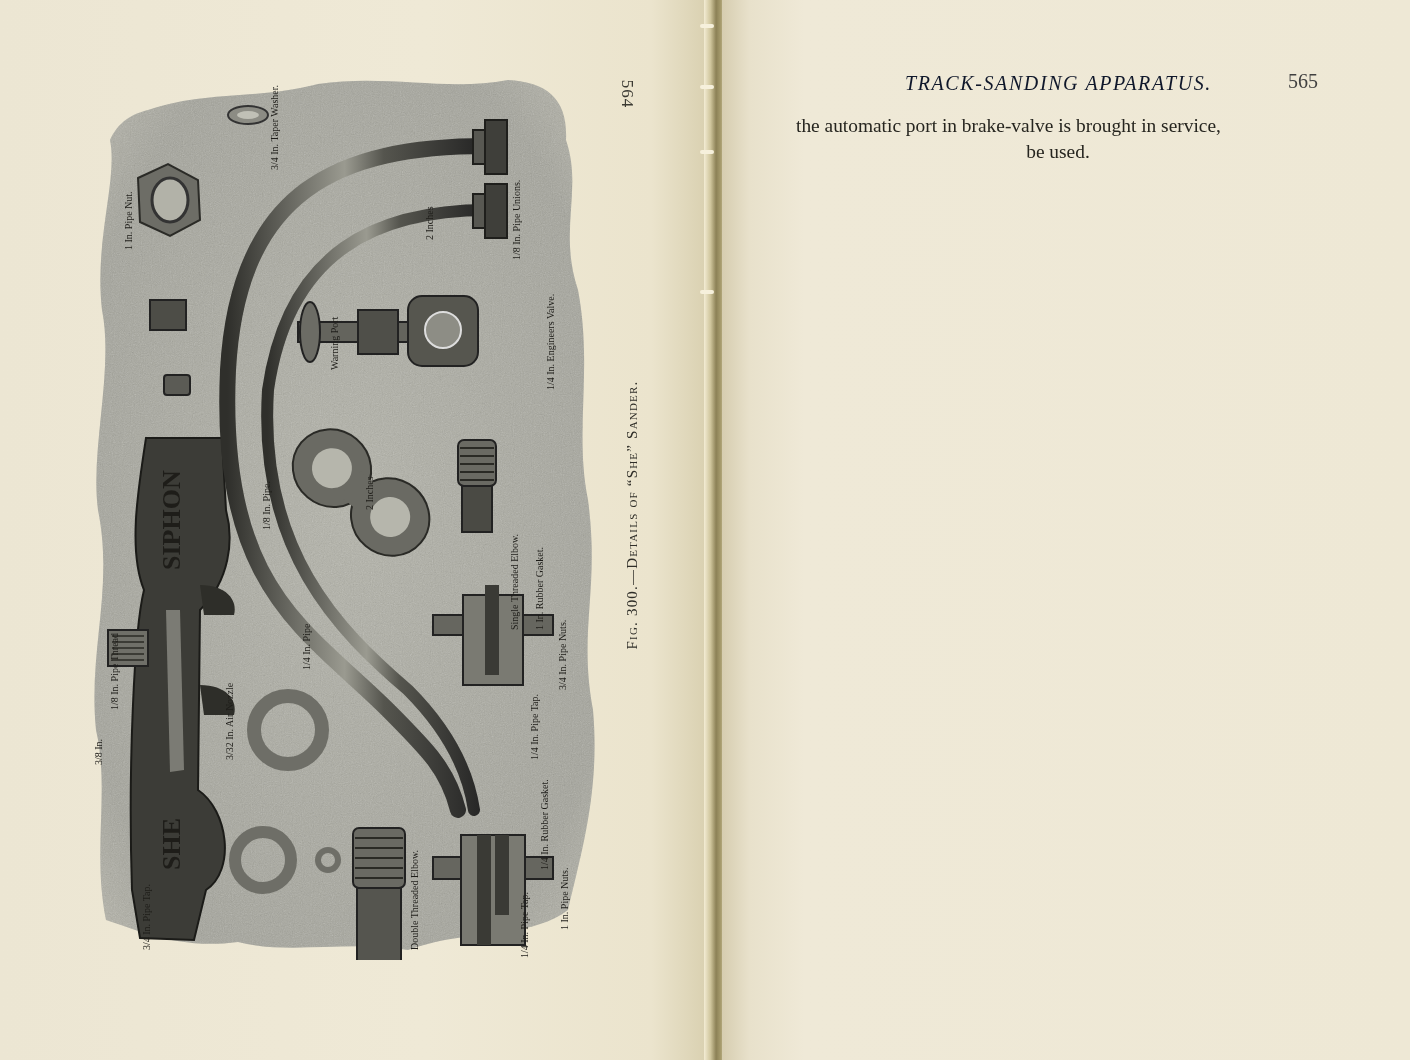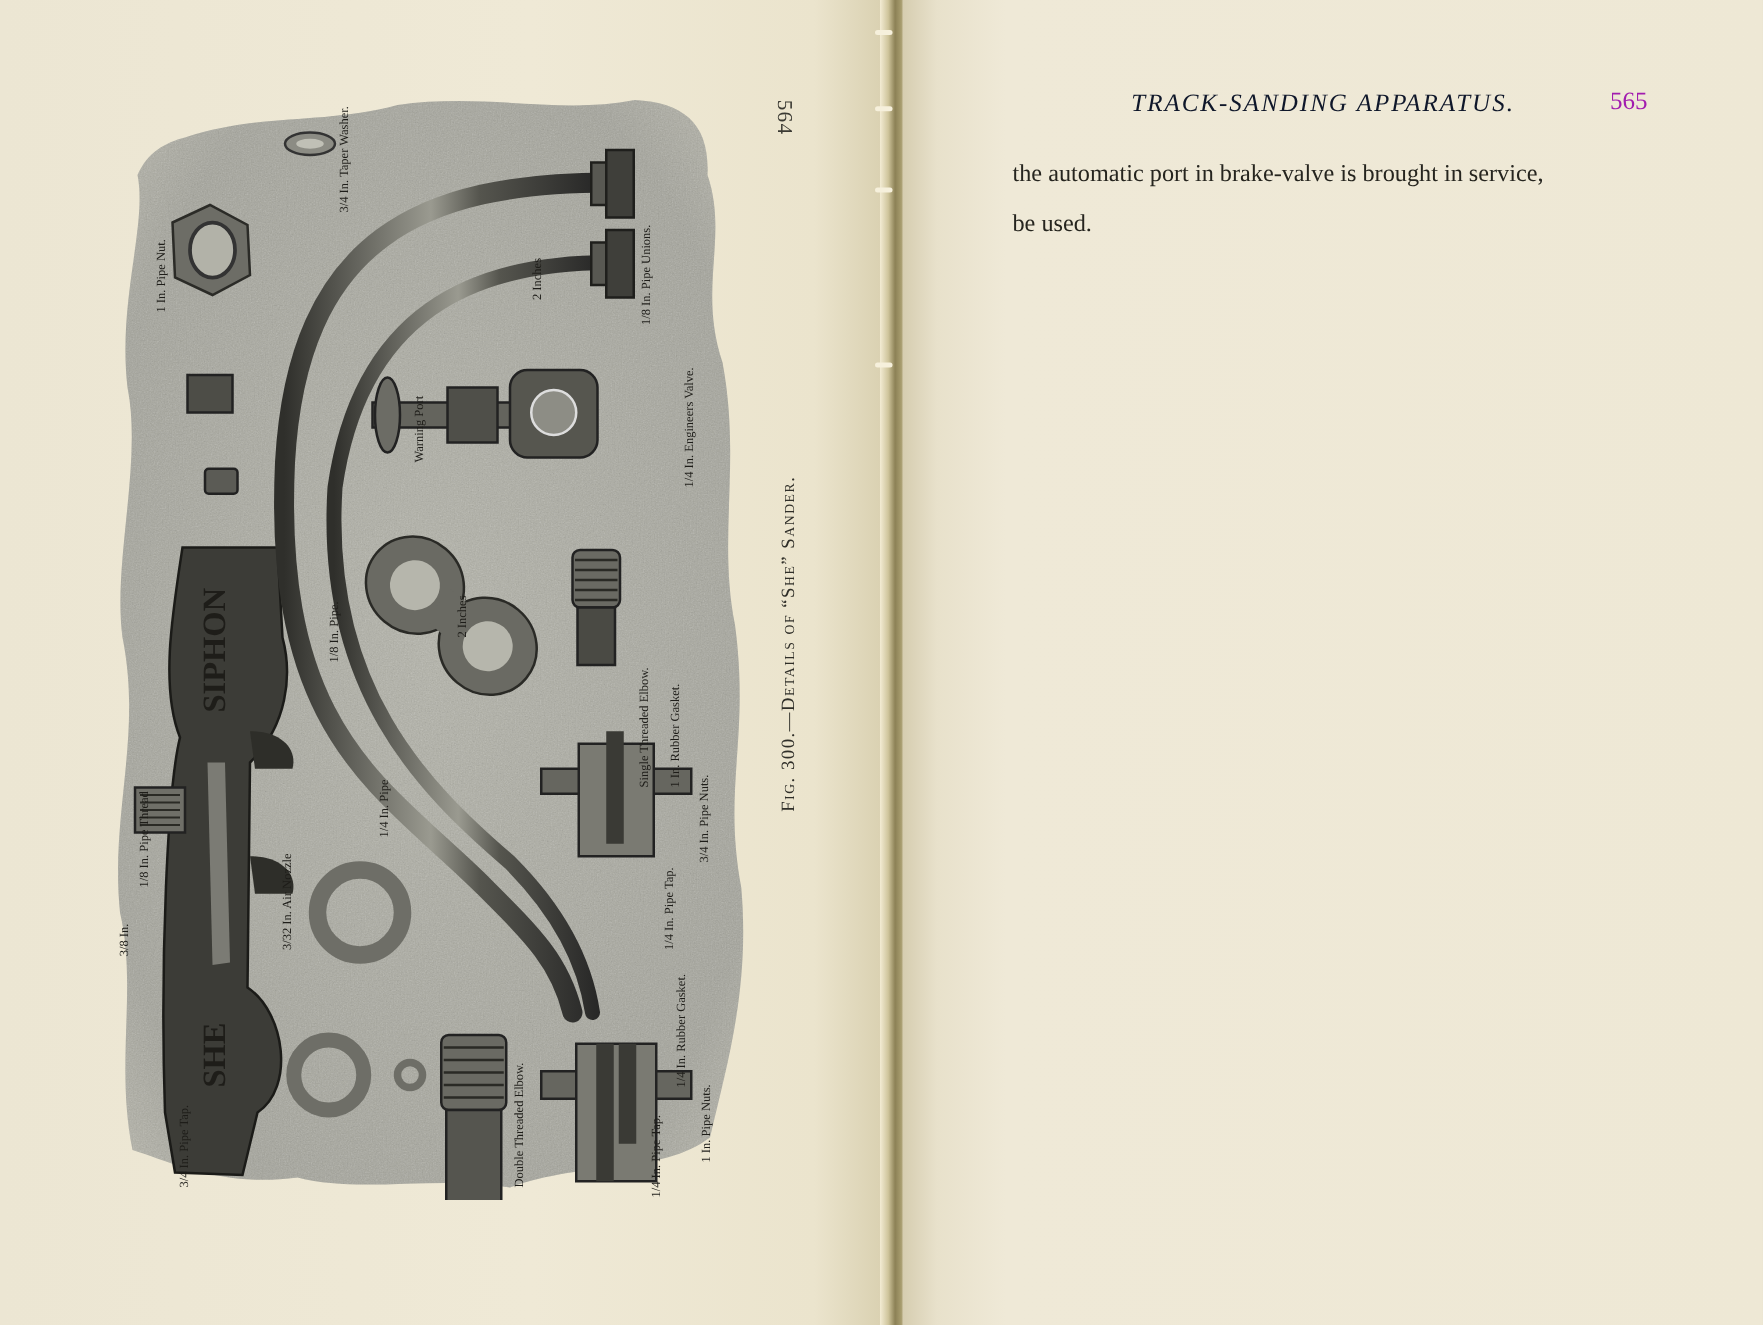--- a/index.html
+++ b/index.html
@@ -16,23 +16,23 @@
     
     .plate { position:absolute; left:88px; top:70px; width:520px; height:890px; }
     .plate svg { width:100%; height:100%; display:block; }
     .folio-left { position:absolute; left:612px; top:72px; width:30px; height:40px; }
     .folio-left span { position:absolute; left:0; top:12px; transform:rotate(90deg); transform-origin:center; font-size:17px; color:#3b3a33; letter-spacing:1px; display:block; width:30px; text-align:center; }
     .caption { position:absolute; left:632px; top:515px; width:0; height:0; }
     .caption span { position:absolute; white-space:nowrap; transform: translate(-50%,-50%) rotate(-90deg); font-size:15px; color:#2f2e28; letter-spacing:1.2px; font-variant: small-caps; }
 
     
     .running-head { position:absolute; left:905px; top:72px; font-style:italic; font-size:20px; letter-spacing:1.6px; color:#0f172a; }
-    .folio-right { position:absolute; left:1288px; top:70px; font-size:20px; color:#a21caf; }
+    .folio-right { position:absolute; left:1288px; top:70px; font-size:20px; color:#404040; }
     .body-text { position:absolute; left:796px; top:113px; width:524px; font-size:19.4px; line-height:26.1px; color:#26251f; text-align:justify; }
-    .body-text p { margin:14px; text-align:justify; }
+    .body-text p { margin:0; text-align:justify; }
 
     .lbl { font-family:"Liberation Serif", serif; fill:#1e1d19; }
   </style>
 </head>
 <body>
 
 <div class="spread">
 
   <div class="page-left">
 
@@ -205,15 +205,15 @@
   <div class="gutter-tear" style="top:150px"></div>
   <div class="gutter-tear" style="top:290px"></div>
 
   <div class="page-right"></div>
 
   <div class="running-head">TRACK-SANDING APPARATUS.</div>
   <div class="folio-right">565</div>
 
   <div class="body-text">
     <p>the automatic port in brake-valve is brought in service,</p>
-    <p style="text-align:left">be used.</p>
+    <p style="text-align:center">be used.</p>
   </div>
 </div>
 
 </body></html>

